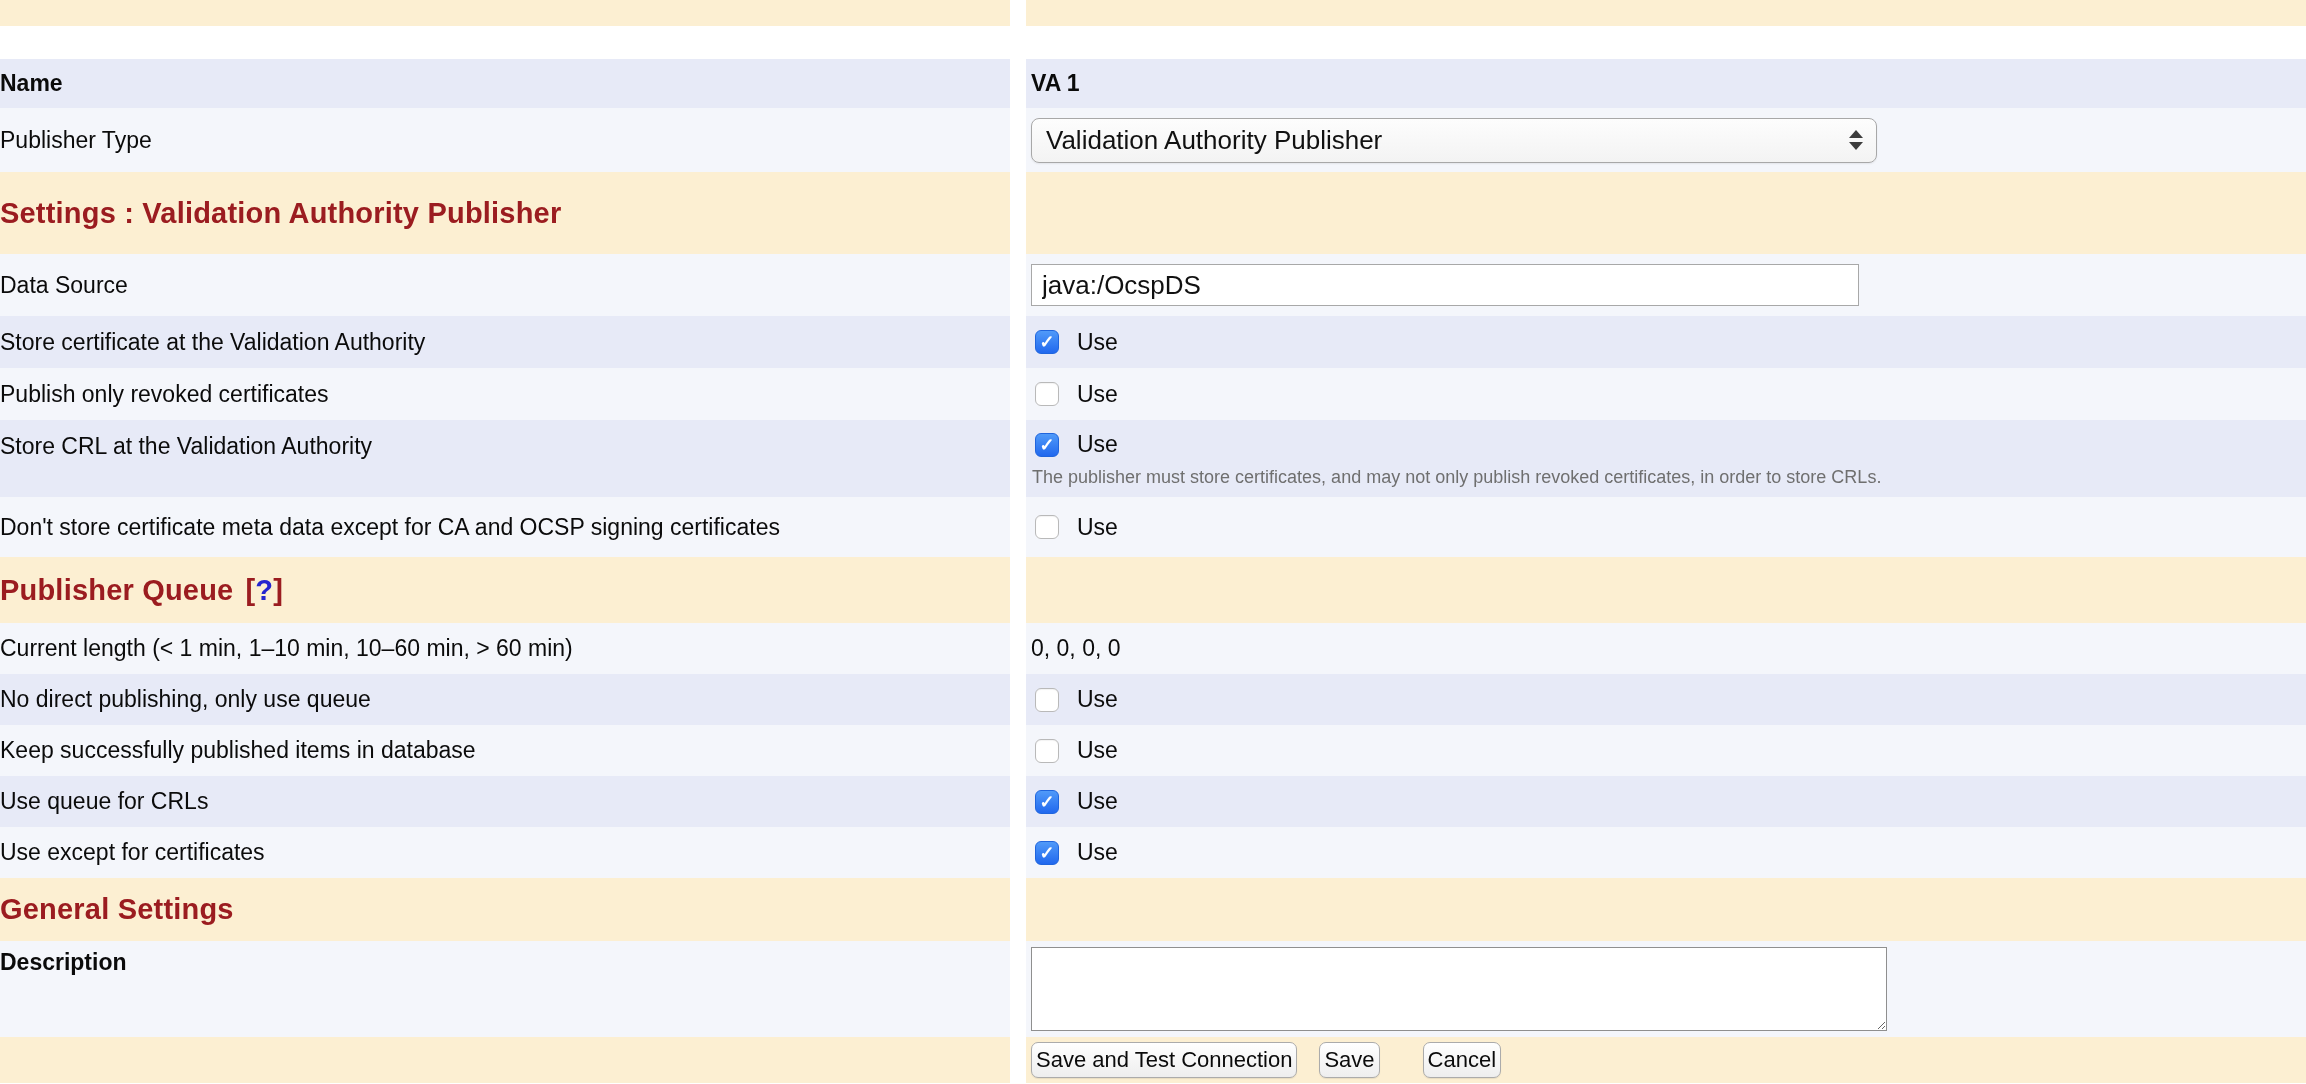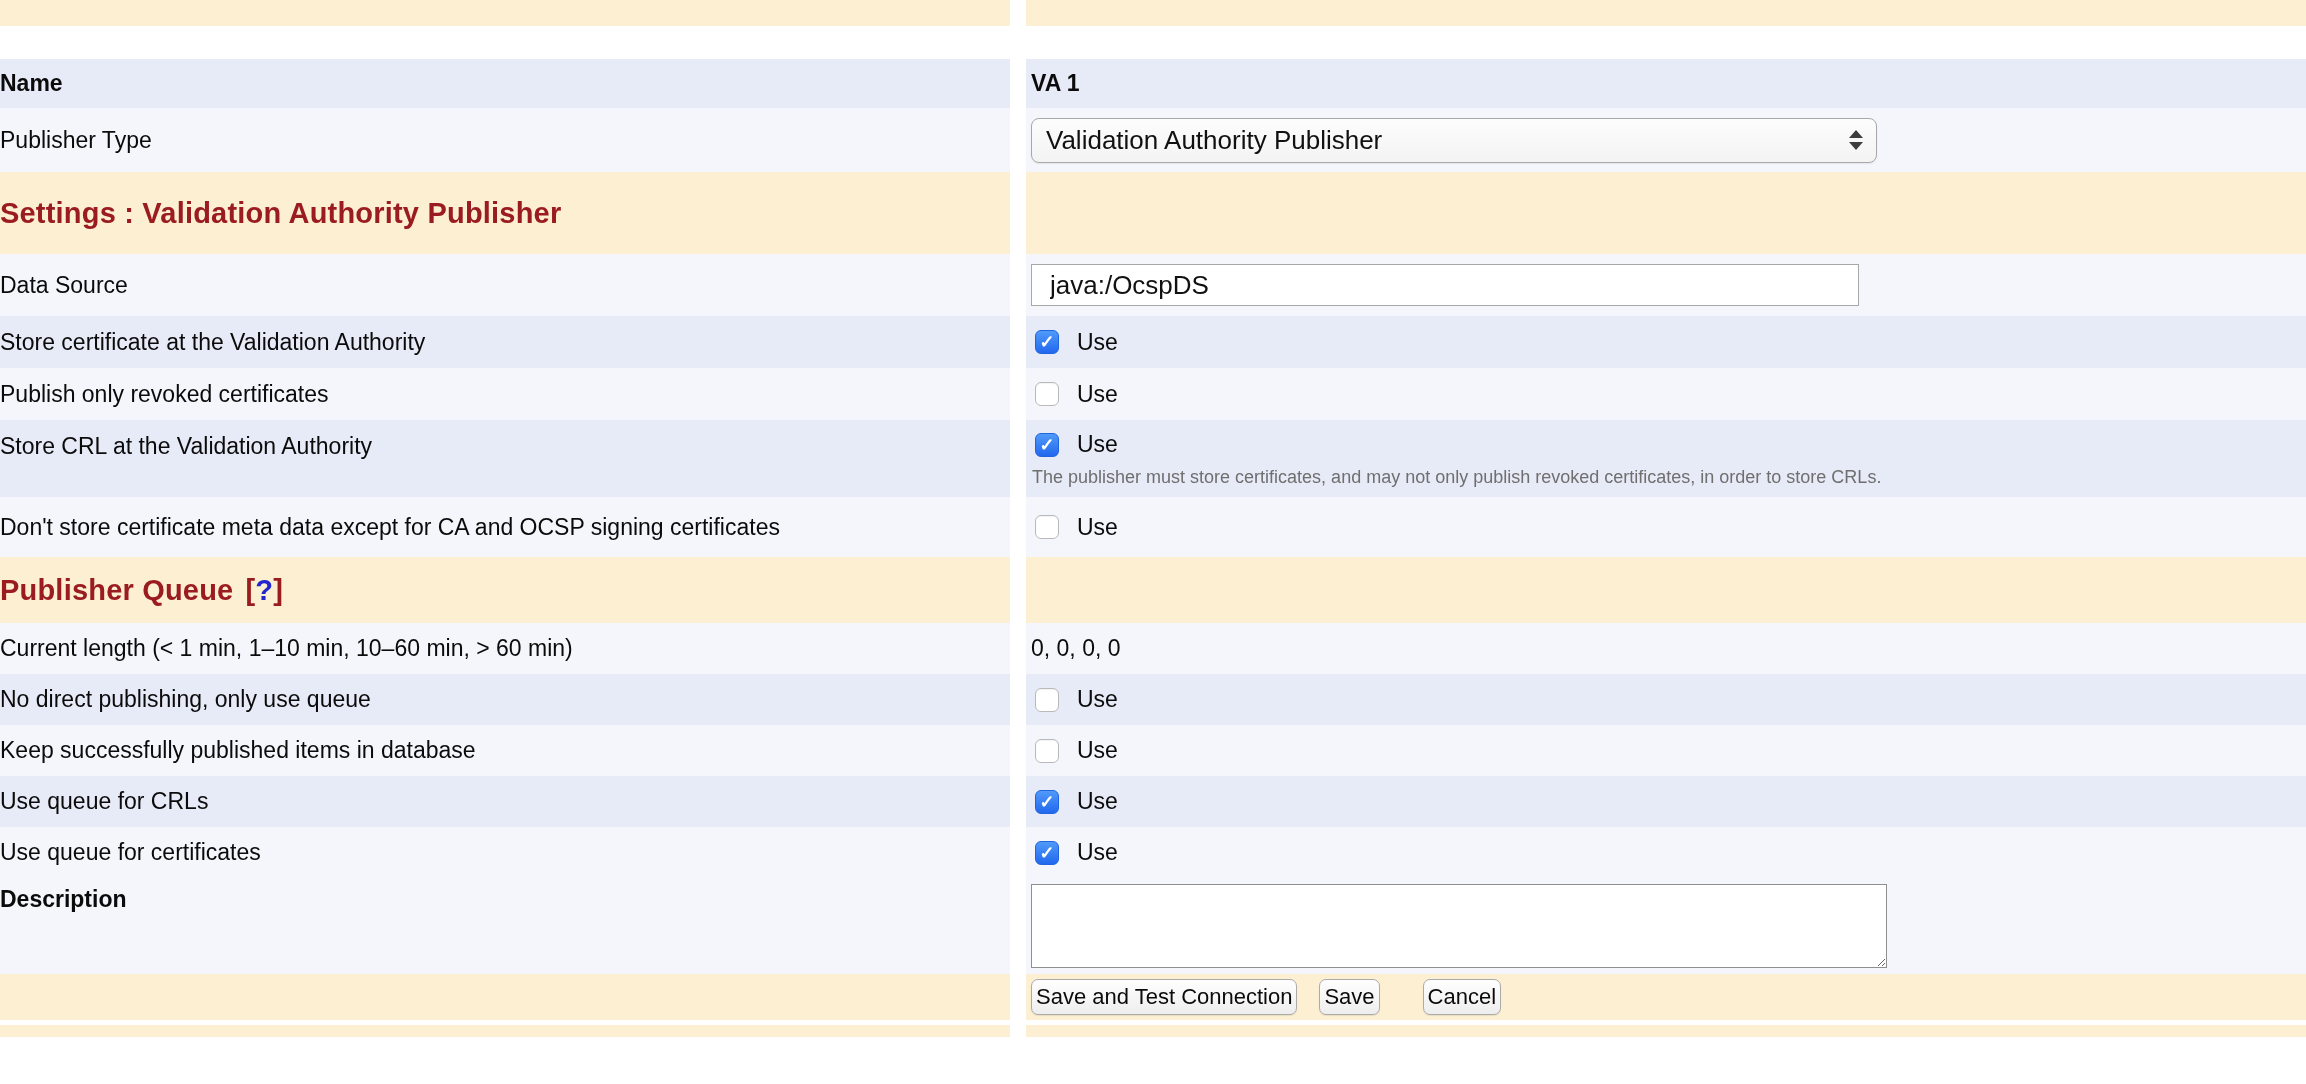--- a/index.html
+++ b/index.html
@@ -24,21 +24,21 @@
   .select { position: relative; width: 846px; height: 45px; border: 1px solid #a8a8a8; border-radius: 8px;
             background: linear-gradient(#fdfdfd, #f3f3f3); display: flex; align-items: center;
             padding: 0 44px 0 14px; box-shadow: 0 1px 2px rgba(0,0,0,0.07); cursor: default; }
   .select-value { font-size: 26px; color: #111; white-space: nowrap; overflow: hidden; }
   .arrows { position: absolute; right: 13px; top: 50%; transform: translateY(-50%);
             display: flex; flex-direction: column; align-items: center; gap: 4px; }
   .arrow-up   { width: 0; height: 0; border-left: 7px solid transparent; border-right: 7px solid transparent; border-bottom: 8px solid #3c3c3c; }
   .arrow-down { width: 0; height: 0; border-left: 7px solid transparent; border-right: 7px solid transparent; border-top: 8px solid #3c3c3c; }
 
   .text-input { width: 828px; height: 42px; border: 1px solid #a8a8a8; background: #fff;
-                font-family: inherit; font-size: 26px; color: #111; padding: 0 18px; }
+                font-family: inherit; font-size: 26px; color: #111; padding: 0 10px; }
 
   .checkbox { width: 24px; height: 24px; margin-left: 4px; border-radius: 6px; border: 1px solid #b9b9b9;
               background: #ffffff; display: inline-flex; align-items: center; justify-content: center;
               flex: none; box-shadow: inset 0 1px 1px rgba(0,0,0,0.05); cursor: pointer; }
   .checkbox.checked { border: 1px solid #2065dd; background: linear-gradient(#509af9, #2168ee); box-shadow: none; }
   .check { display: none; color: #ffffff; font-size: 18px; font-weight: 700; line-height: 1; }
   .checkbox.checked .check { display: block; }
   .cb-label { margin-left: 18px; }
 
   .row-note .cell.l { align-items: flex-start; padding-top: 13px; }
@@ -211,30 +211,36 @@
     <div class="cell r blue">
       <span class="checkbox checked">
         <span class="check">✓</span>
       </span>
       <span class="cb-label">Use</span>
     </div>
   </div>
 
   <div class="row" style="height:51px">
     <div class="cell l light">
-      <span>Use queue for certificates</span>
+      <span>Use except for certificates</span>
     </div>
     <div class="cell r light">
       <span class="checkbox checked">
         <span class="check">✓</span>
       </span>
       <span class="cb-label">Use</span>
     </div>
   </div>
 
+  <div class="row" style="height:63px">
+    <div class="cell l band">
+      <span class="section-title">General Settings</span>
+    </div>
+    <div class="cell r band"></div>
+  </div>
 
   <div class="row row-desc" style="height:96px">
     <div class="cell l light">
       <span>Description</span>
     </div>
     <div class="cell r light">
       <textarea class="desc-textarea" style=""></textarea>
     </div>
   </div>
 

